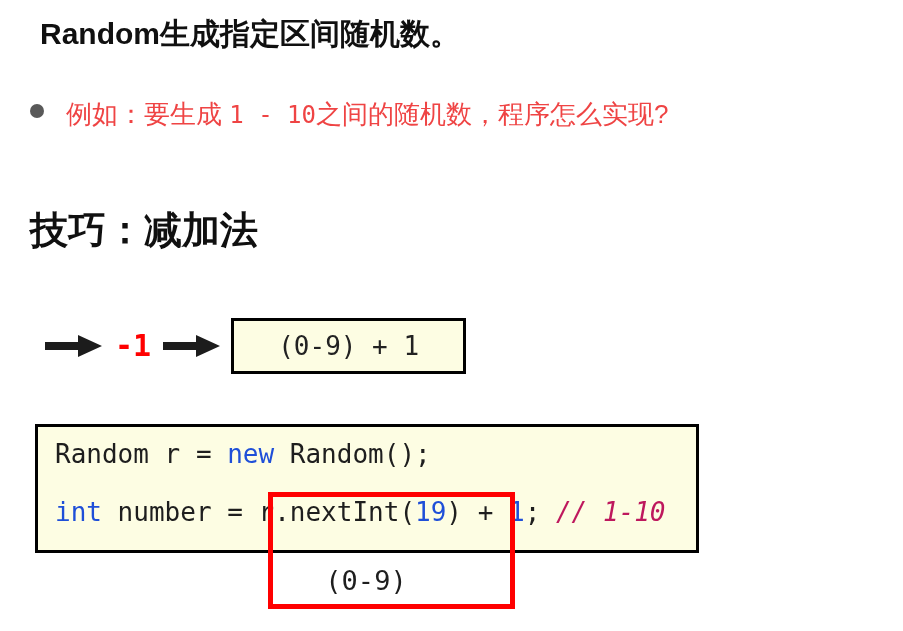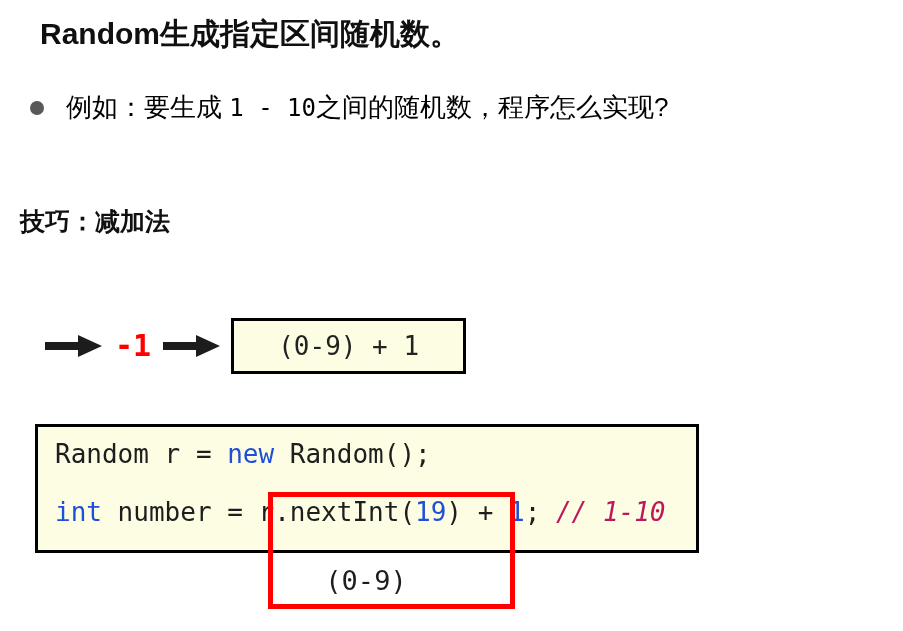--- a/index.html
+++ b/index.html
@@ -41,34 +41,35 @@
     width: 14px;
     height: 14px;
     border-radius: 50%;
     background: #595959;
     display: inline-block;
     margin-right: 22px;
     flex: none;
   }
   .bullet-text {
     font-size: 26px;
-    color: #000000;
+    color: #ef4444;
     font-family: "Liberation Sans", "DejaVu Sans", sans-serif;
+    margin-top: 7px;
   }
   .bullet-text .mono {
     font-family: "DejaVu Sans Mono", "Liberation Mono", monospace;
     font-size: 24px;
   }
 
   
   .section-heading {
     position: absolute;
-    left: 20px;
+    left: 30px;
     top: 205px;
-    font-size: 25px;
+    font-size: 38px;
     font-weight: bold;
     color: #101010;
     white-space: nowrap;
     text-align: right;
   }
 
   
   .flow-row {
     position: absolute;
     left: 35px;

